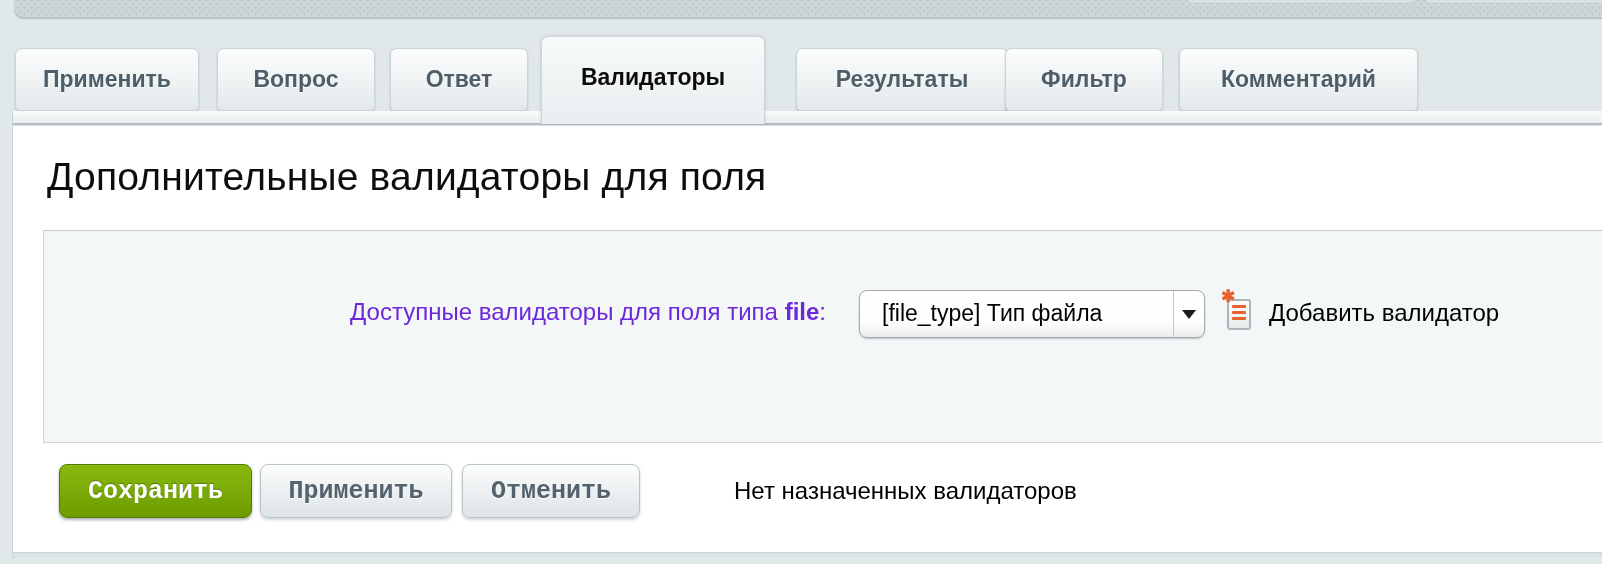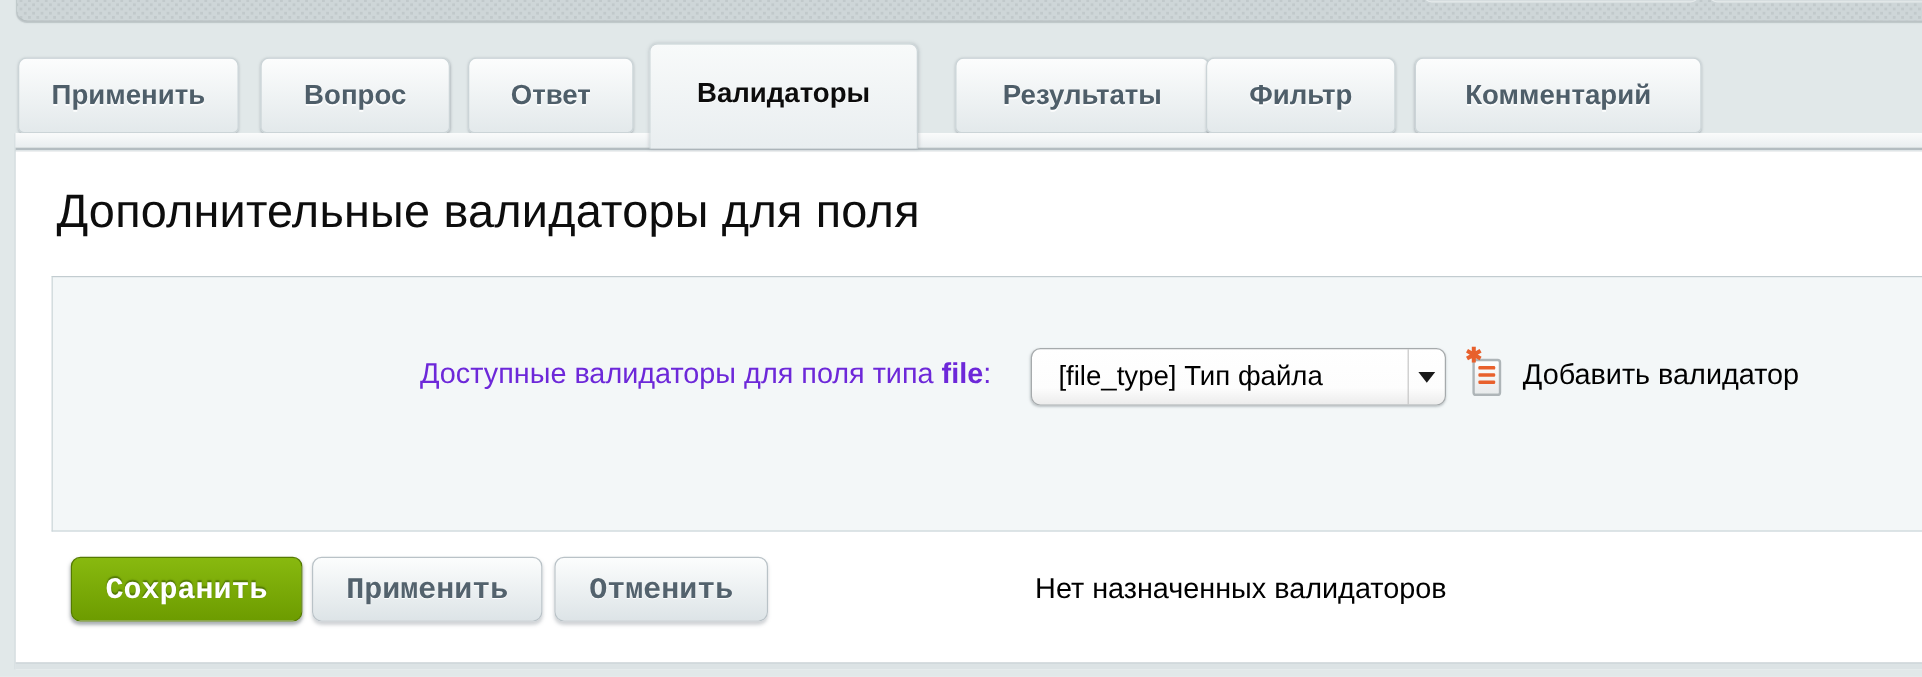--- a/index.html
+++ b/index.html
@@ -217,21 +217,21 @@
     left: 1225px; top: 10px;
     font-size: 24px;
     color: #000;
     white-space: nowrap;
     cursor: pointer;
   }
   .empty-message {
     position: absolute;
     left: 690px; top: 246px;
     width: 600px;
-    text-align: center;
+    text-align: left;
     font-size: 24px;
     color: #000;
   }
 
   
   .actions { position: absolute; left: 0; top: 353px; right: 0; height: 54px; }
   .btn {
     position: absolute;
     top: 0; height: 54px;
     border-radius: 8px;

